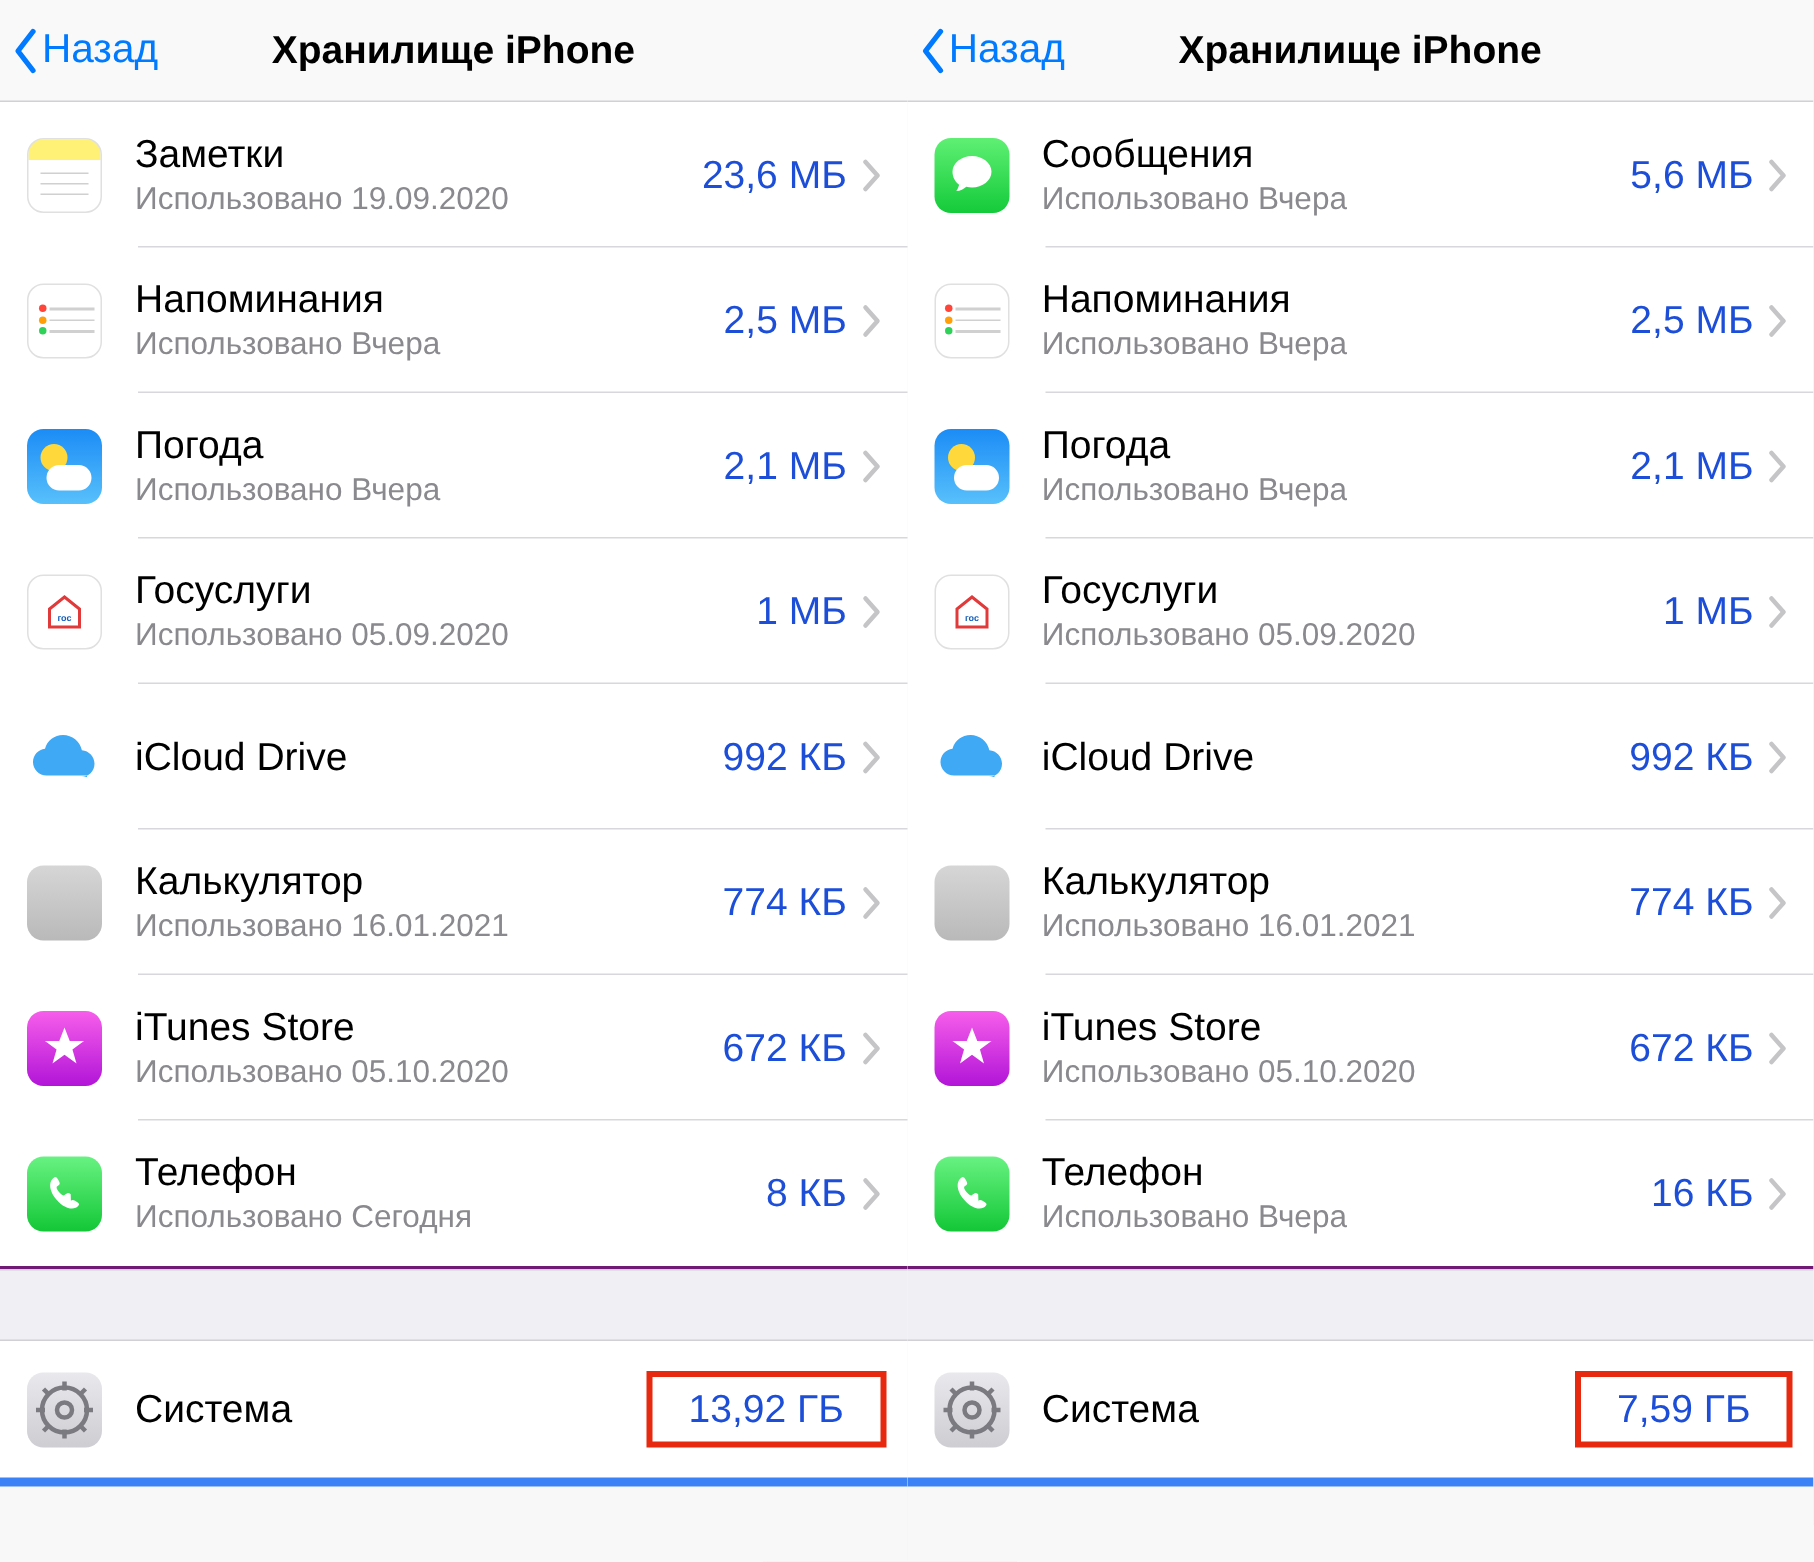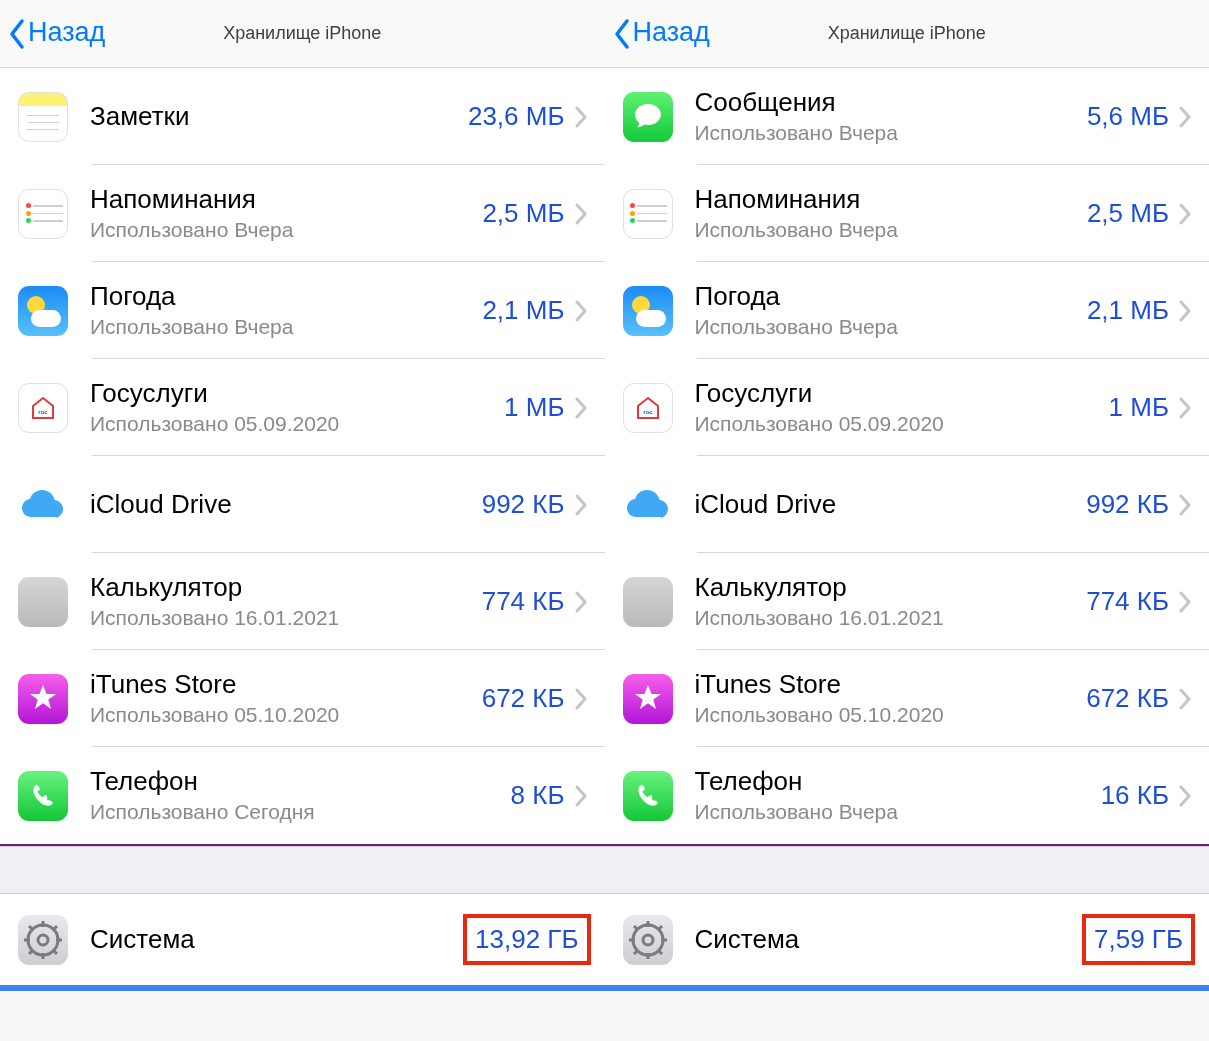--- a/index.html
+++ b/index.html
@@ -1,34 +1,34 @@
 <!DOCTYPE html>
 <html><head>
 <meta charset="utf-8">
 <style>
 *{margin:0;padding:0;box-sizing:border-box;-webkit-font-smoothing:antialiased}
 body{font-family:-apple-system,'Helvetica Neue',Arial,sans-serif;background:#f2f2f7;width:1209px;height:1041px;display:flex}
 .panel{width:604.5px;display:flex;flex-direction:column;background:#f8f8f8}
 .header{height:68px;display:flex;align-items:center;position:relative;background:#f9f9f9;border-bottom:1px solid #d0d0d5}
 .back{display:flex;align-items:flex-start;color:#007aff;font-size:27px;padding-left:8px;cursor:pointer}
 .back svg{width:20px;height:34px}
-.title{position:absolute;left:0;right:0;text-align:center;font-size:18px;font-weight:400;color:#404040;pointer-events:none}
+.title{position:absolute;left:0;right:0;text-align:center;font-size:26px;font-weight:700;color:#000000;pointer-events:none}
 .list{background:#fff;border-bottom:2px solid #701a75}
 .row{display:flex;align-items:center;height:97px;padding:0 18px 0 18px;position:relative;cursor:pointer}
 .row:not(:last-child)::after{content:"";position:absolute;left:92px;right:0;bottom:0;height:1px;background:#d8d8dc}
 .icon{width:50px;height:50px;border-radius:11px;flex-shrink:0;display:flex;align-items:center;justify-content:center;overflow:hidden}
 .meta{flex:1;margin-left:22px;min-width:0}
 .name{font-size:26px;color:#000;line-height:1.15}
 .sub{font-size:21px;color:#8a8a8e;margin-top:3px}
 .size{font-size:26px;color:#1d4ed8;margin-right:10px;white-space:nowrap}
 .chev{width:12px;height:22px;flex-shrink:0}
 .chev path{stroke:#c5c5c8;stroke-width:3;fill:none;stroke-linecap:round;stroke-linejoin:round}
 .spacer{height:48px;background:#efeff4;border-top:1px solid #d0d0d5;border-bottom:1px solid #d0d0d5}
 .system{background:#fff;display:flex;align-items:center;height:97px;padding:0 18px;border-bottom:6px solid #3b82f6}
-.hl{border:4px solid #e6290f;padding:6px 8px;margin-right:-4px}
+.hl{border:4px solid #e6290f;padding:6px 24px;margin-right:-4px}
 .hl .size{margin-right:0}
 
 .i-notes{background:linear-gradient(#fff176 0,#fff176 28%,#fff 28%,#fff 100%);border:0.5px solid #e0e0e0;position:relative}
 .i-notes::before{content:"";position:absolute;left:8px;right:8px;top:22px;height:1px;background:#d0d0d0;box-shadow:0 7px 0 #d0d0d0,0 14px 0 #d0d0d0}
 .i-msg{background:linear-gradient(#5ff073,#14ca3a);}
 .i-msg svg{width:34px;height:34px}
 .i-rem{background:#fff;border:0.5px solid #e0e0e0;display:flex;flex-direction:column;justify-content:center;gap:6px;padding-left:9px}
 .i-rem span{width:30px;height:1.5px;background:#d0d0d0;position:relative}
 .i-rem span::before{content:"";position:absolute;left:-7px;top:-2px;width:5px;height:5px;border-radius:50%}
 .i-rem span:nth-child(1)::before{background:#ff453a}
@@ -62,20 +62,21 @@
         </svg>
       <span>Назад</span>
     </div>
     <div class="title">Хранилище iPhone</div>
   </div>
   <div class="list">
       <div class="row">
         <div class="icon i-notes"></div>
         <div class="meta">
           <div class="name">Заметки</div>
+          <div class="sub">Использовано 19.09.2020</div>
         </div>
         <div class="size">23,6 МБ</div>
         <svg class="chev" viewBox="0 0 12 22">
           <path d="M2 2 L10 11 L2 20"></path>
         </svg>
       </div>
       <div class="row">
         <div class="icon i-rem">
           <span></span>
           <span></span>

